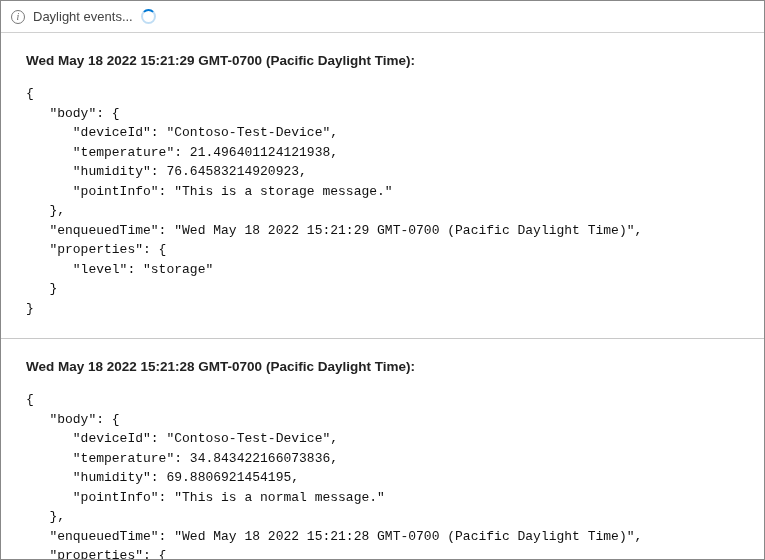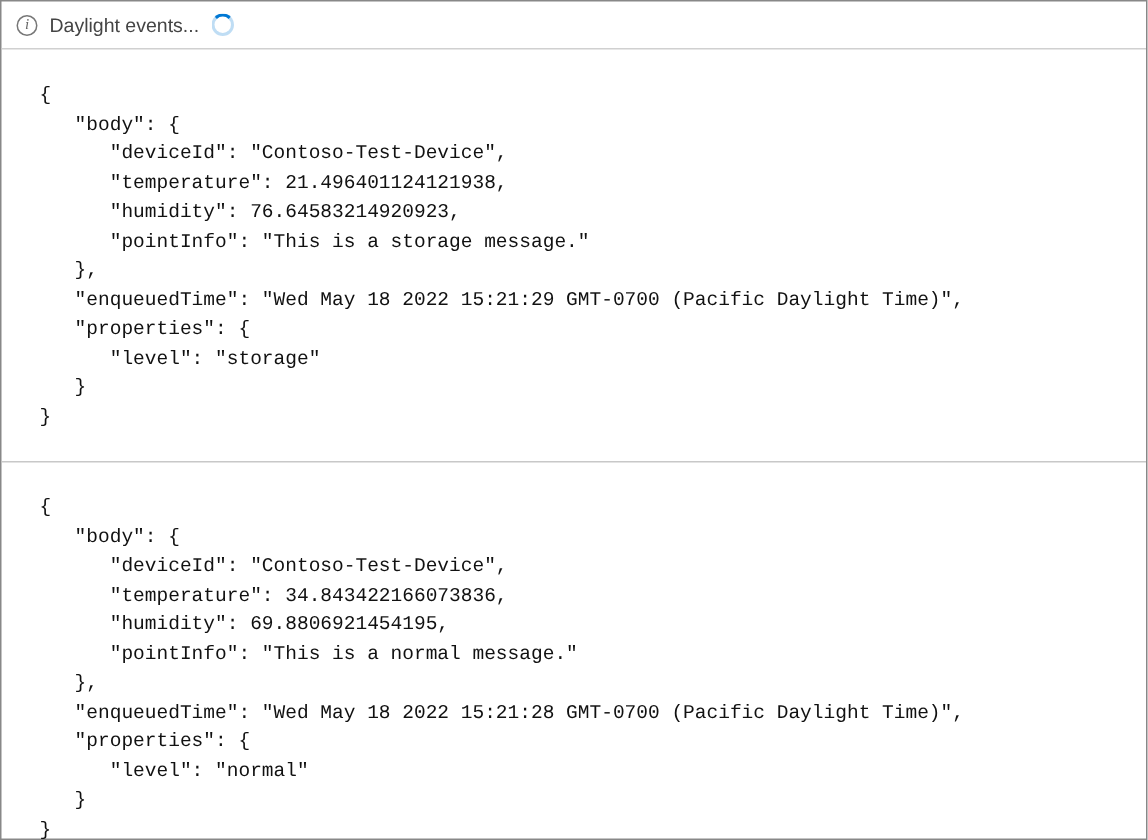--- a/index.html
+++ b/index.html
@@ -72,35 +72,37 @@
 
 <div class="status-bar">
   <span class="info-icon">i</span>
   <span>Daylight events...</span>
   <span class="spinner"></span>
 </div>
 
 <div class="content-area">
 
   <div class="event-block">
+    <div class="event-header">Wed May 18 2022 15:21:29 GMT-0700 (Pacific Daylight Time):</div>
     <div class="event-body">{
    "body": {
       "deviceId": "Contoso-Test-Device",
       "temperature": 21.496401124121938,
       "humidity": 76.64583214920923,
       "pointInfo": "This is a storage message."
    },
    "enqueuedTime": "Wed May 18 2022 15:21:29 GMT-0700 (Pacific Daylight Time)",
    "properties": {
       "level": "storage"
    }
 }</div>
   </div>
 
   <div class="event-block">
+    <div class="event-header">Wed May 18 2022 15:21:28 GMT-0700 (Pacific Daylight Time):</div>
     <div class="event-body">{
    "body": {
       "deviceId": "Contoso-Test-Device",
       "temperature": 34.843422166073836,
       "humidity": 69.8806921454195,
       "pointInfo": "This is a normal message."
    },
    "enqueuedTime": "Wed May 18 2022 15:21:28 GMT-0700 (Pacific Daylight Time)",
    "properties": {
       "level": "normal"

